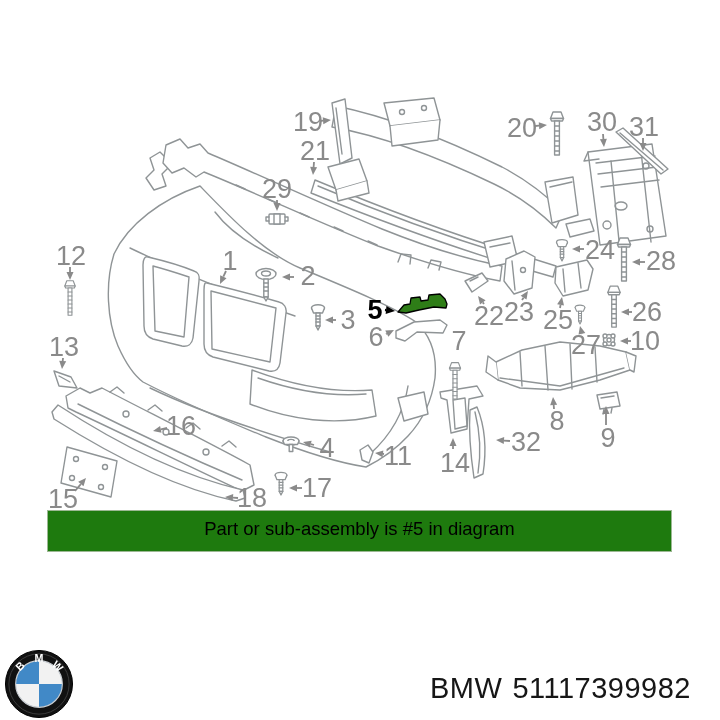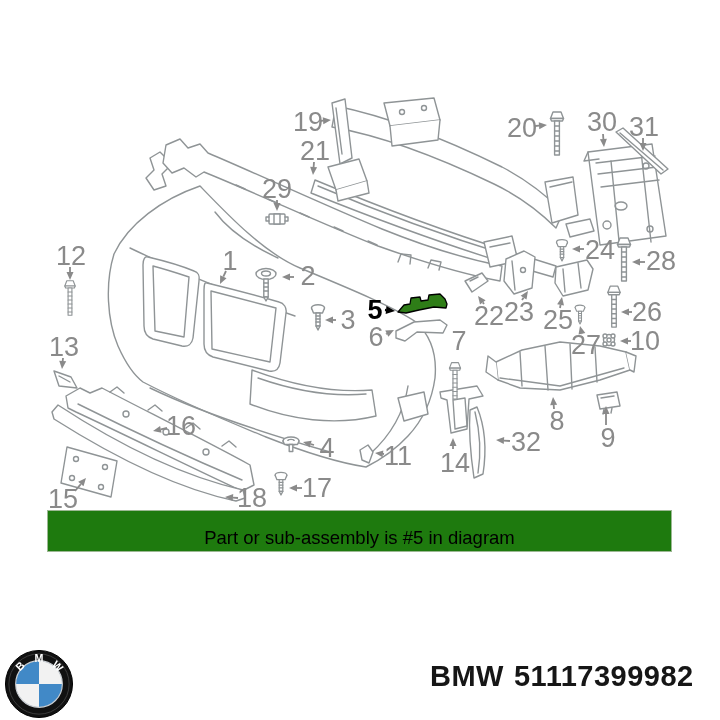--- a/index.html
+++ b/index.html
@@ -4,27 +4,27 @@
 <style>
   html,body{margin:0;padding:0;background:#fff;}
   .stage{
     position:relative;width:720px;height:720px;background:#fff;overflow:hidden;
     font-family:"Liberation Sans","DejaVu Sans",sans-serif;
   }
   #diagram-svg{position:absolute;left:0;top:0;width:720px;height:720px;}
   .banner{
     position:absolute;left:47px;top:510px;width:625px;height:42px;
     background:#1e7a0e;border:1px solid #9cb893;box-sizing:border-box;
-    color:#000;text-align:center;font-size:18.5px;line-height:20px;padding-top:17px;
+    color:#000;text-align:center;font-size:18.5px;line-height:20px;padding-top:8px;
   }
   .footer{position:absolute;left:0;top:645px;width:720px;height:75px;}
   .roundel{position:absolute;left:4px;top:4px;width:70px;height:70px;}
   .pn{
-    position:absolute;left:430px;top:15px;font-size:29px;color:#161616;
-    white-space:nowrap;letter-spacing:0.5px;font-weight:bold;
+    position:absolute;left:430px;top:27px;font-size:29px;color:#161616;
+    white-space:nowrap;letter-spacing:0.5px;
   }
   .pn .sp{display:inline-block;width:10px;}
   text.callout{font-family:"Liberation Sans","DejaVu Sans",sans-serif;}
 </style>
 </head>
 <body>
 
 <div class="stage">
 
   <svg id="diagram-svg" viewBox="0 0 720 720">

